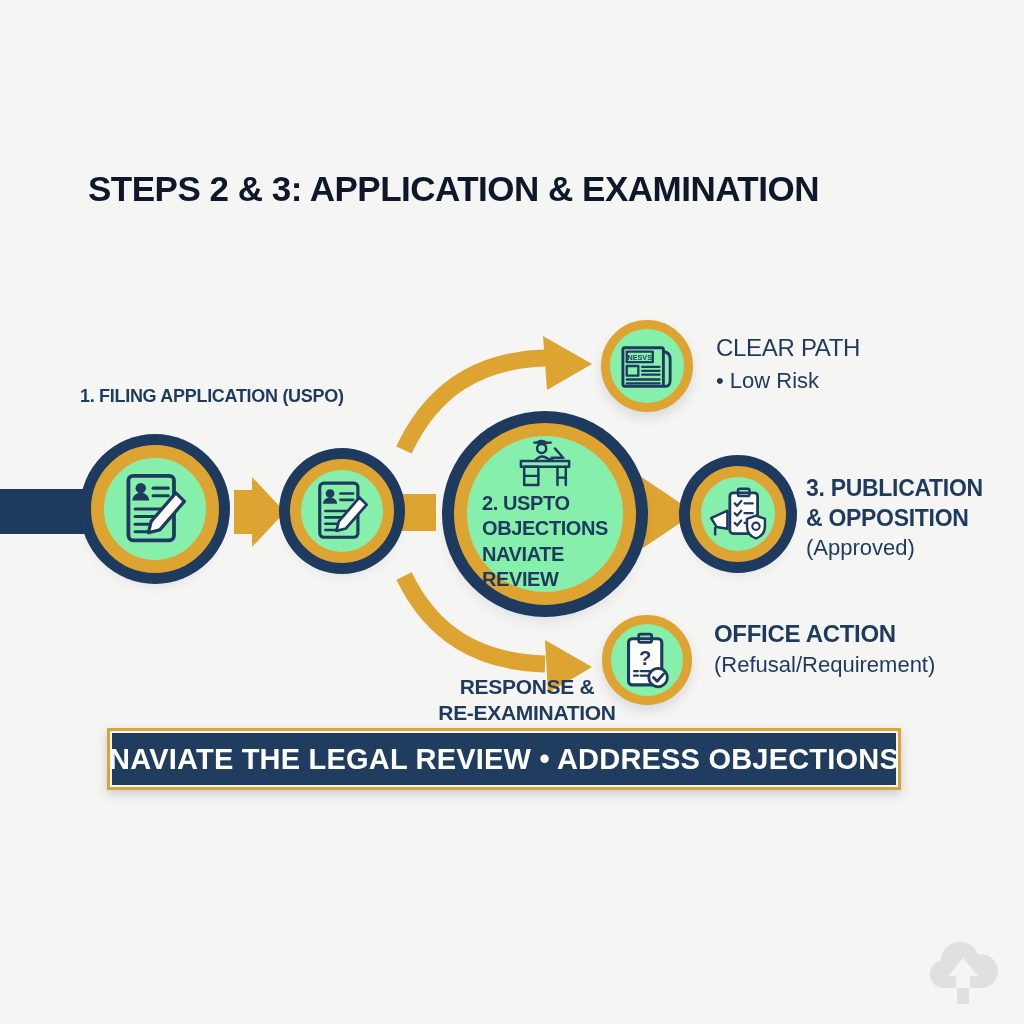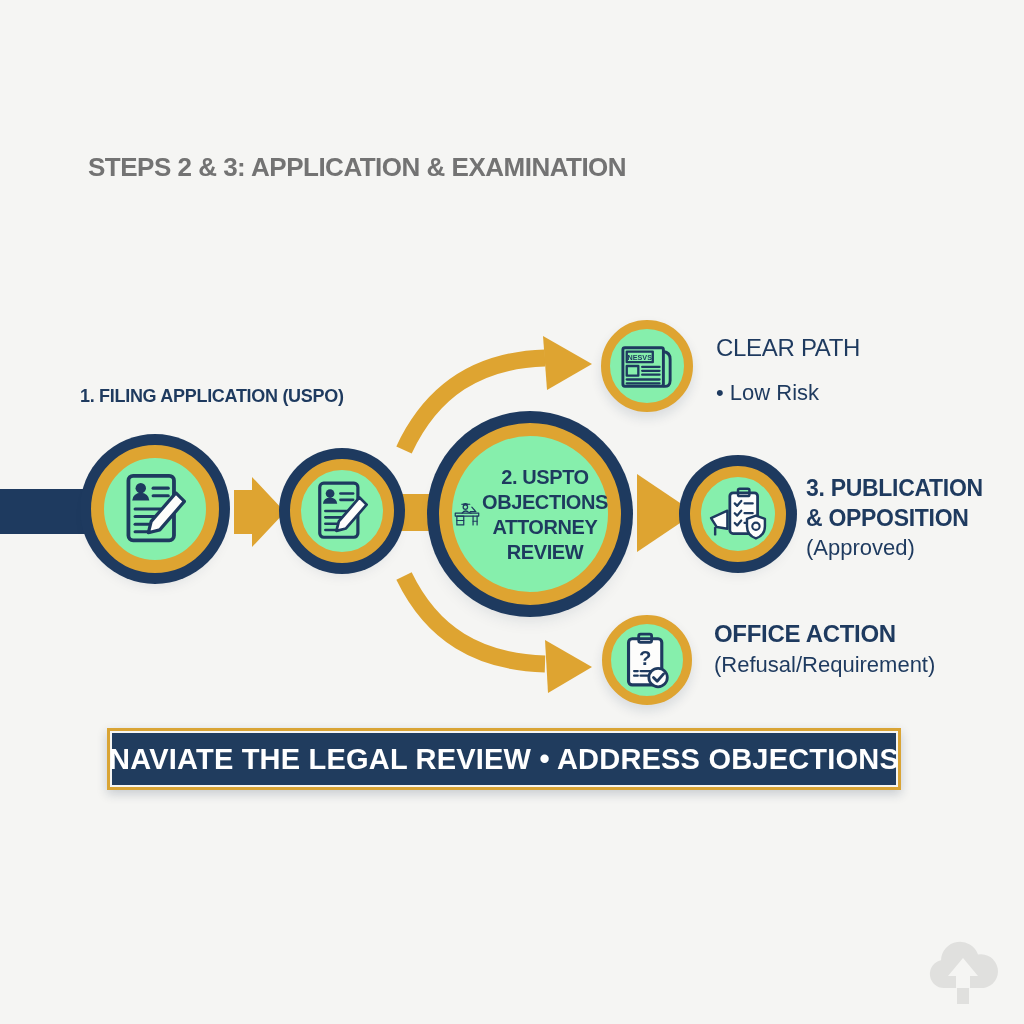--- a/index.html
+++ b/index.html
@@ -3,42 +3,42 @@
 <meta charset="utf-8">
 <style>
   html,body{margin:0;padding:0;}
   #canvas{
     position:relative;width:1024px;height:1024px;overflow:hidden;
     background:#f5f5f3;
     font-family:"Liberation Sans", sans-serif;
     color:#1e3a5f;
   }
   
-  #title{position:absolute;left:88px;top:152px;width:780px;
-    font-weight:bold;font-size:26px;line-height:1.22;letter-spacing:-0.5px;color:#737373;}
+  #title{position:absolute;left:88px;top:168px;width:780px;
+    font-weight:bold;font-size:35px;line-height:1.22;letter-spacing:-0.5px;color:#0f172a;}
   
   #step1-label{position:absolute;left:80px;top:358px;font-weight:bold;font-size:18px;letter-spacing:-0.3px;color:#1e3a5f;margin-top:28px;}
   
   .ring{position:absolute;border-radius:50%;background:#86efac;display:flex;align-items:center;justify-content:center;z-index:3;}
   .navy-gold{box-shadow:0 0 0 11px #1e3a5f, 0 8px 16px rgba(20,40,70,.18);}
   .gold-only{box-shadow:0 6px 12px rgba(20,40,70,.12);}
   #circle-filing{left:91px;top:445px;width:102px;height:102px;border:13px solid #dea431;}
   #circle-submitted{left:290px;top:459px;width:82px;height:82px;border:11px solid #dea431;}
-  #circle-center{left:439px;top:423px;width:156px;height:156px;border:13px solid #dea431;
+  #circle-center{left:454px;top:423px;width:156px;height:156px;border:13px solid #dea431;
      box-shadow:0 0 0 12px #1e3a5f, 0 10px 20px rgba(20,40,70,.2);
-     flex-direction:row;text-align:center;}
+     flex-direction:column;}
   #circle-publication{left:690px;top:466px;width:74px;height:74px;border:11px solid #dea431;}
   #circle-clearpath{left:601px;top:320px;width:74px;height:74px;border:9px solid #dea431;}
   #circle-office{left:602px;top:615px;width:72px;height:72px;border:9px solid #dea431;}
   #center-text{font-weight:bold;font-size:20px;line-height:1.26;letter-spacing:-0.4px;margin-top:2px;color:#1e3a5f;}
   
   .label-block{position:absolute;z-index:4;}
   #clearpath-text{left:716px;top:334px;}
   #clearpath-text .t{font-weight:normal;font-size:24px;letter-spacing:-0.3px;}
-  #clearpath-text .s{font-size:22px;margin-top:18px;}
+  #clearpath-text .s{font-size:22px;margin-top:6px;}
   #publication-text{left:806px;top:474px;}
   #publication-text .t{font-weight:bold;font-size:23px;letter-spacing:-0.3px;line-height:1.3;}
   #publication-text .s{font-size:22px;line-height:1.3;}
   #office-text{left:708px;top:620px;margin-left:6px;}
   #office-text .t{font-weight:bold;font-size:24px;letter-spacing:-0.3px;}
   #office-text .s{font-size:22px;margin-top:4px;}
   #response-text{left:377px;top:674px;width:300px;text-align:center;
     font-weight:bold;font-size:21px;line-height:1.25;letter-spacing:-0.3px;}
   
   #banner{position:absolute;left:107px;top:728px;width:788px;height:56px;
@@ -125,21 +125,21 @@
         <rect x="12" y="37" width="17" height="22"></rect>
         <line x1="12" y1="48" x2="29" y2="48" stroke-width="2.6"></line>
         <line x1="52" y1="37" x2="52" y2="59"></line>
         <line x1="62" y1="37" x2="62" y2="59"></line>
         <line x1="52" y1="50" x2="62" y2="50" stroke-width="2.6"></line>
       </g>
     </svg>
     <div id="center-text">
       <div>2. USPTO</div>
       <div>OBJECTIONS</div>
-      <div>ATTORNEY</div>
+      <div>NAVIATE</div>
       <div>REVIEW</div>
     </div>
   </div>
 
   <div id="circle-clearpath" class="ring gold-only">
     <svg width="54" height="52" viewBox="0 0 56 52">
       <g stroke="#1e3a5f" fill="none" stroke-linecap="round" stroke-linejoin="round">
         <rect x="3" y="7" width="42" height="40" rx="2" stroke-width="3"></rect>
         <path d="M45 11 q7 1 7 8 v22 q0 7 -7 6" stroke-width="3"></path>
         <rect x="7" y="11" width="27" height="11" stroke-width="2.4"></rect>
@@ -198,20 +198,24 @@
     <div class="t">3. PUBLICATION</div>
     <div class="t">&amp; OPPOSITION</div>
     <div class="s">(Approved)</div>
   </div>
 
   <div id="office-text" class="label-block">
     <div class="t">OFFICE ACTION</div>
     <div class="s">(Refusal/Requirement)</div>
   </div>
 
+  <div id="response-text" class="label-block">
+    <div>RESPONSE &amp;</div>
+    <div>RE-EXAMINATION</div>
+  </div>
 
   <div id="banner">
     <span>NAVIATE THE LEGAL REVIEW • ADDRESS OBJECTIONS</span>
   </div>
 
   <svg id="watermark" width="90" height="84" viewBox="0 0 90 84">
     <path d="M66 56 H26 a14 14 0 0 1 -3 -27.7 A19 19 0 0 1 60 22.6 A13.5 13.5 0 0 1 66 56 z" fill="#e0e0de"></path>
     <polygon points="45,26 60,44 52,44 52,56 38,56 38,44 30,44" fill="#f5f5f3"></polygon>
     <rect x="39" y="56" width="12" height="16" fill="#e0e0de"></rect>
     <rect x="41.5" y="55" width="7" height="15" fill="#f5f5f3" opacity="0"></rect>

